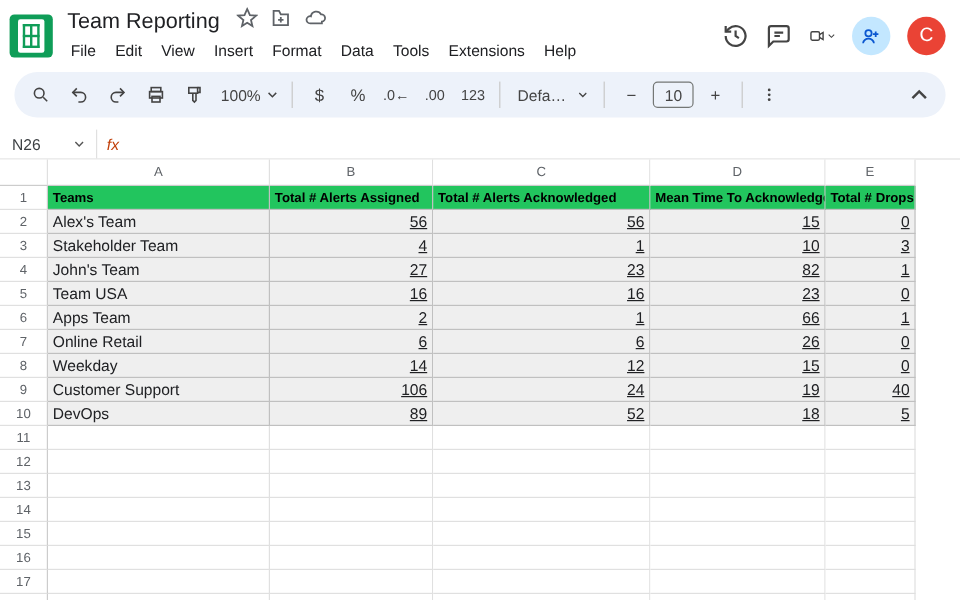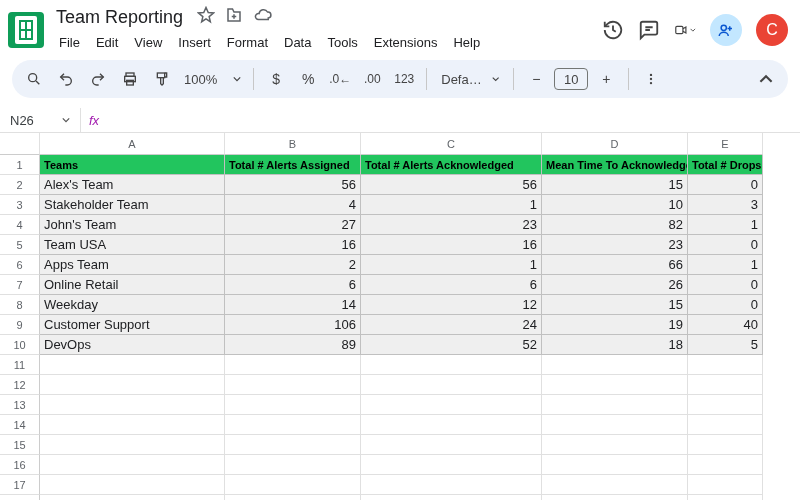--- a/index.html
+++ b/index.html
@@ -23,38 +23,38 @@
   .right-icons { display:flex; align-items:center; gap:14px; color:#444; }
   .right-icons .ic { width:22px; height:22px; display:flex; align-items:center; justify-content:center; }
   .share { width:32px; height:32px; border-radius:50%; background:#c3e7ff; display:flex; align-items:center; justify-content:center; color:#0b57d0;}
   .avatar { width:32px; height:32px; border-radius:50%; background:#ea4335; color:#fff; display:flex; align-items:center; justify-content:center; font-size:16px; }
   svg { display:block; }
 
   .toolbar-wrap { padding:6px 12px 0 12px; }
   .toolbar { background:#edf2fa; border-radius:24px; height:38px; display:flex; align-items:center; padding:0 8px; gap:4px; color:#444; }
   .tbtn { width:28px; height:28px; display:flex; align-items:center; justify-content:center; border-radius:4px; cursor:pointer; font-size:14px;}
   .divider { width:1px; height:22px; background:#c7c7c7; margin:0 4px; }
-  .zoom { display:flex; align-items:center; gap:16px; font-size:13px; padding:0 4px; }
+  .zoom { display:flex; align-items:center; gap:6px; font-size:13px; padding:0 4px; }
   .fontsel { display:flex; align-items:center; gap:6px; font-size:13px; padding:0 6px; max-width:70px;}
   .fontsel span:first-child { overflow:hidden; text-overflow:ellipsis; white-space:nowrap; }
   .size-box { border:1px solid #747775; border-radius:4px; width:34px; height:22px; display:flex; align-items:center; justify-content:center; font-size:13px;}
   .toolbar .spacer { flex:1; }
   .chev-up { width:28px; height:28px; display:flex; align-items:center; justify-content:center;}
 
   .namebox-row { display:flex; border-bottom:1px solid #e0e0e0; margin-top:10px; height:25px;}
   .namebox { width:80px; padding:0 10px; font-size:13px; color:#3c4043; display:flex; align-items:center; justify-content:space-between;}
-  .fx { color:#a21caf; font-style:italic; padding:0 8px; font-size:13px; border-left:1px solid #e0e0e0; height:100%; display:flex; align-items:center;}
+  .fx { color:#c2410c; font-style:italic; padding:0 8px; font-size:13px; border-left:1px solid #e0e0e0; height:100%; display:flex; align-items:center;}
 
   .grid { position:relative; }
   .colheads { display:grid; grid-template-columns: 40px 185px 136px 181px 146px 75px; font-size:11px; color:#5f6368;}
   .colheads div { border-right:1px solid #e0e0e0; border-bottom:1px solid #cccccc; height:22px; display:flex; align-items:center; justify-content:center; background:#fff;}
   .body-row { display:grid; grid-template-columns: 40px 185px 136px 181px 146px 75px; }
   .rowhead { border-right:1px solid #cccccc; border-bottom:1px solid #e0e0e0; background:#fff; font-size:11px; color:#5f6368; display:flex; align-items:center; justify-content:center; height:20px;}
   .cell { border-right:1px solid #c0c0c0; border-bottom:1px solid #c0c0c0; height:20px; padding:0 4px; font-size:13px; display:flex; align-items:center; overflow:hidden; white-space:nowrap;}
-  .cell.num { justify-content:flex-end; }
+  .cell.num { justify-content:flex-end;text-decoration:underline; }
   .hdr .cell { background:#22c55e; color:#000; font-size:11px;font-weight:bold; }
   .data .cell { background:#efefef; }
   .empty .cell { background:#fff; border-right:1px solid #e0e0e0; border-bottom:1px solid #e0e0e0;}
   .corner { border-right:1px solid #cccccc; border-bottom:1px solid #cccccc; background:#fff;}
 </style>
 </head>
 <body>
 
 <div class="top">
   <div class="logo">

